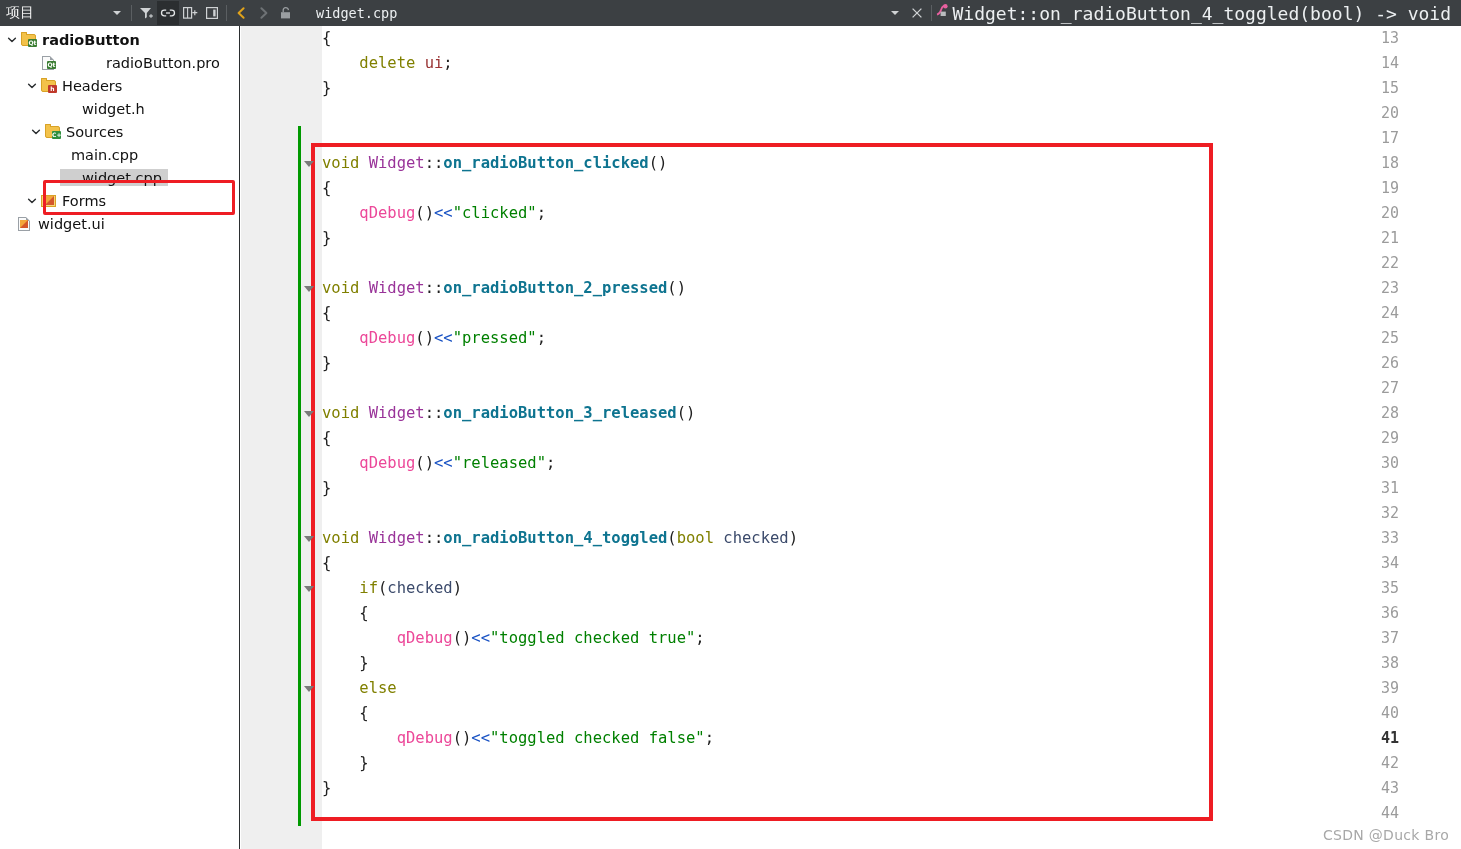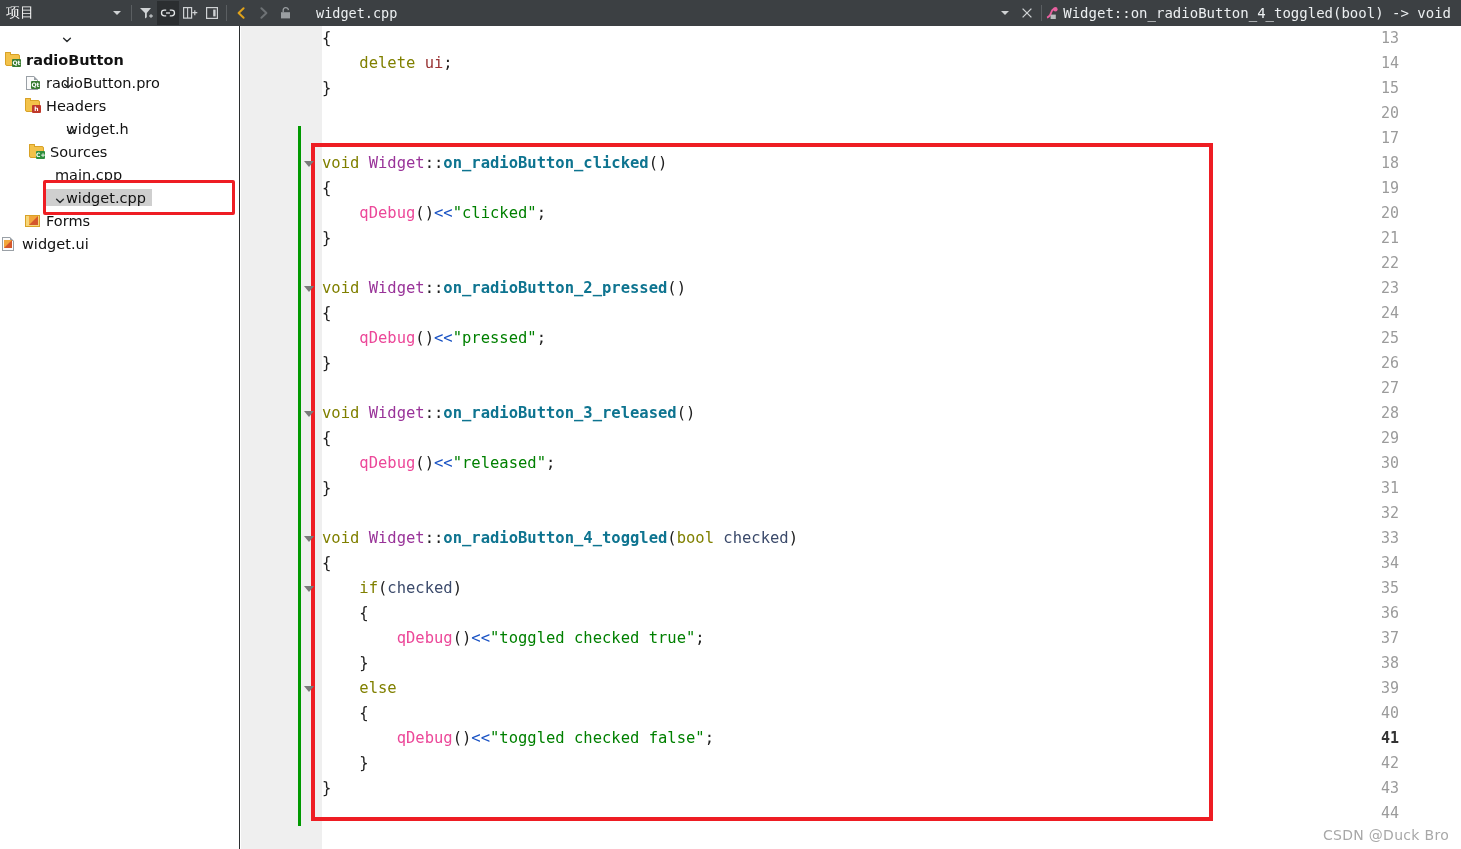--- a/index.html
+++ b/index.html
@@ -36,24 +36,24 @@
   .tb-sep{width:1px;height:16px;background:#5b5f62;margin:0 3px;flex:none;}
   #tb-filename{
     margin-left:20px;
     font-family:"DejaVu Sans Mono", monospace;
     font-size:13.5px;color:#eceff1;
     white-space:nowrap;
   }
   #tb-filedrop{margin-left:auto;}
   #tb-symbol{
     font-family:"DejaVu Sans Mono", monospace;
-    font-size:14px;color:#eceff1;
+    font-size:18px;color:#eceff1;
     white-space:nowrap;
     padding-right:10px;
-    display:flex;align-items:flex-end;gap:3px;
+    display:flex;align-items:flex-start;gap:3px;
   }
   .caret-d{
     width:0;height:0;border-left:4px solid transparent;border-right:4px solid transparent;
     border-top:4px solid #cfd2d4;
   }
 
   
   #sidebar{
     position:absolute;left:0;top:26px;width:240px;height:823px;
     background:#ffffff;
@@ -61,21 +61,20 @@
     box-sizing:border-box;
     overflow:hidden;
   }
   .tree-row{
     position:relative;
     height:23px;
     display:flex;align-items:center;
     font-size:14.5px;color:#111111;
     white-space:nowrap;
     font-family:"DejaVu Sans", sans-serif;
-    flex-direction:column;
   }
   .tree-row.selected .tree-label-bg{
     background:#cfcfcf;
   }
   .chev{
     width:16px;height:23px;flex:none;
     display:flex;align-items:center;justify-content:center;
     color:#2b2e30;font-size:11px;
   }
   .chev.blank{visibility:hidden;}
@@ -292,21 +291,21 @@
           </span>
           <span class="lbl bold">radioButton</span>
         </span>
       </div>
       <div class="tree-row" style="padding-left: 24px; position: absolute; left: 0px; top: 25px;">
         <span class="chev blank">
           <svg width="10" height="10" viewBox="0 0 10 10">
             <path d="M1.6 3.2L5 6.6l3.4-3.4" stroke="#2b2e30" stroke-width="1.4" fill="none" stroke-linecap="round" stroke-linejoin="round"></path>
           </svg>
         </span>
-        <span class="tree-label-bg" style="display: flex; align-items: center;">
+        <span class="tree-label-bg" style="display: flex; align-items: center; gap: 44px;">
           <span class="ficon">
             <span class="doc"></span>
             <span class="badge b-qt" style="right:1px;bottom:2px;">Qt</span>
           </span>
           <span class="lbl">radioButton.pro</span>
         </span>
       </div>
       <div class="tree-row" style="padding-left: 24px; position: absolute; left: 0px; top: 48px;">
         <span class="chev">
           <svg width="10" height="10" viewBox="0 0 10 10">

